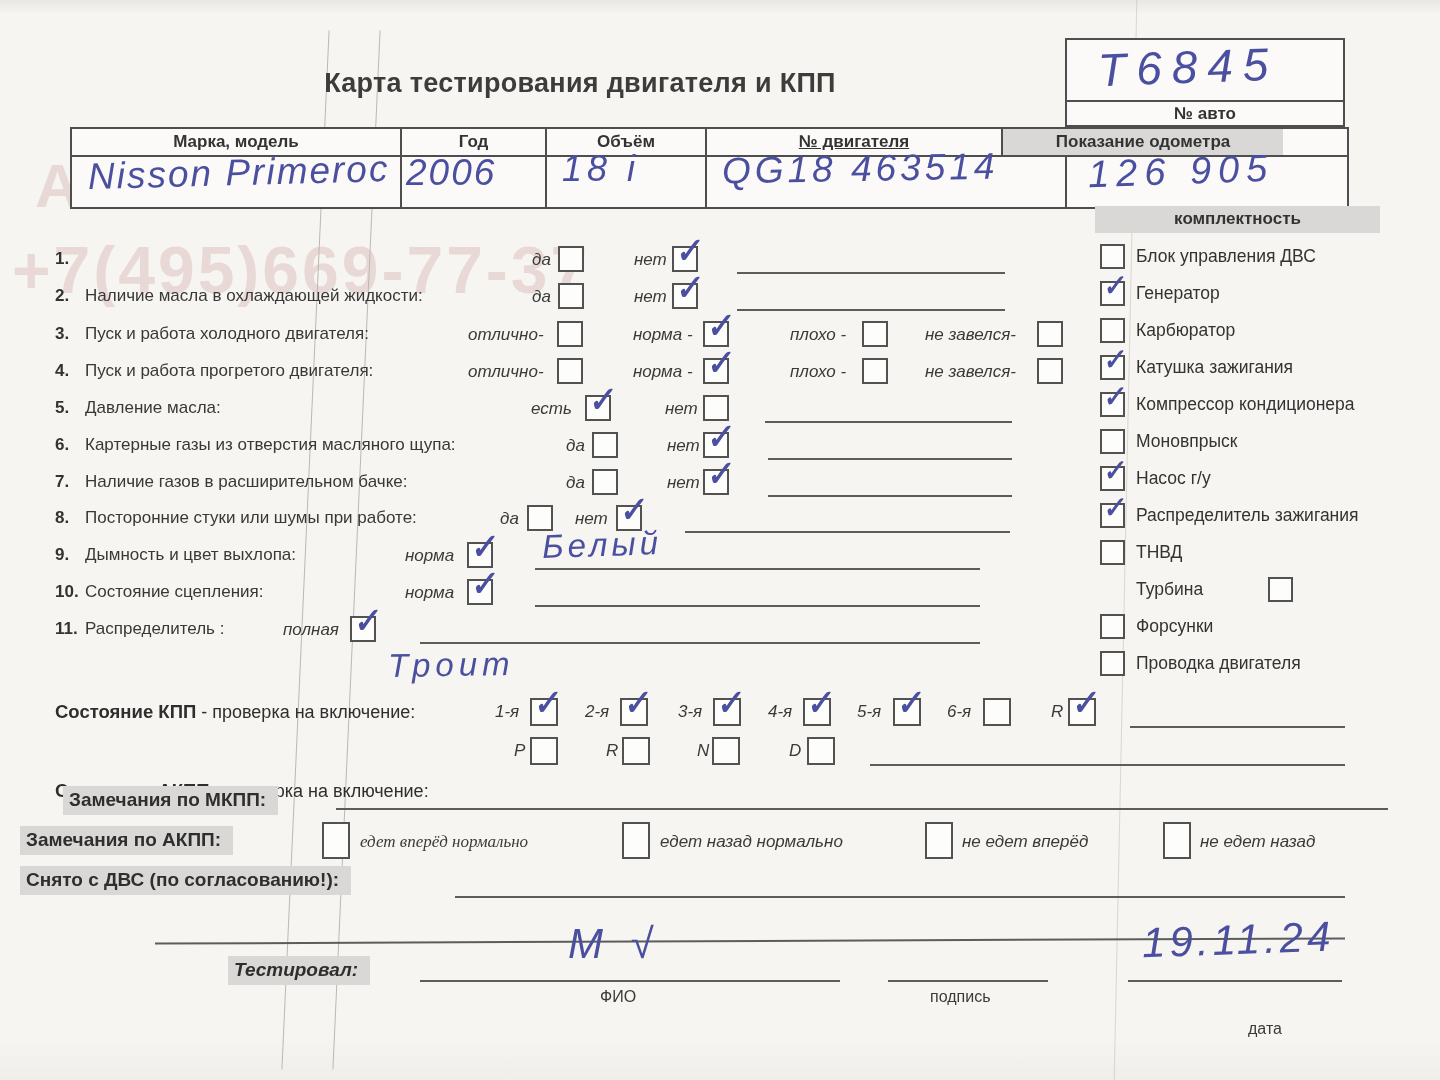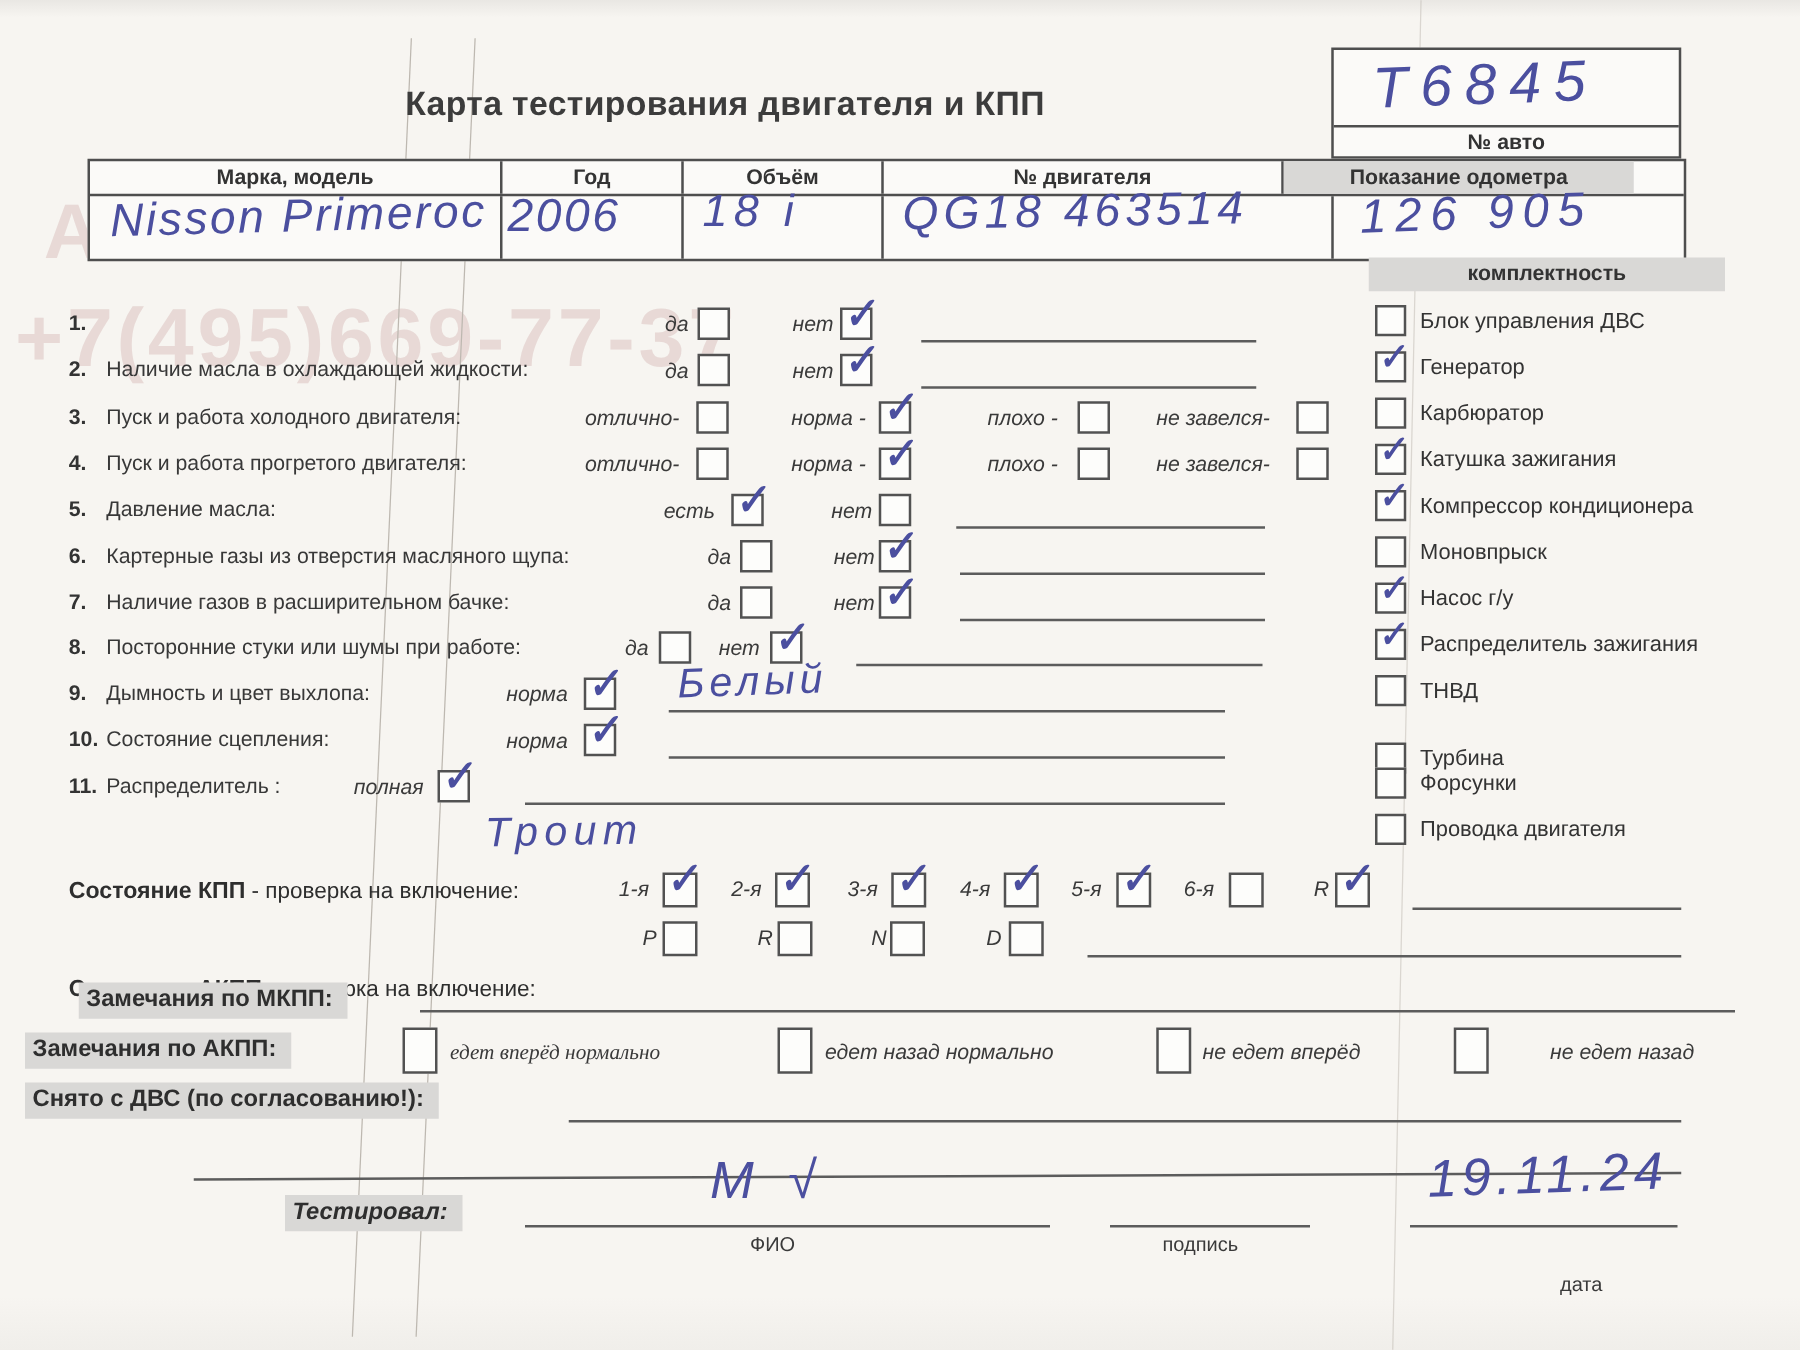--- a/index.html
+++ b/index.html
@@ -67,21 +67,21 @@
   <div class="carbox">
     <div class="carbox-val"></div>
     <div class="carbox-lbl">№ авто</div>
   </div>
 
   <div class="vtable">
     <div class="vhead">
       <div class="vc" style="width:330px;">Марка, модель</div>
       <div class="vc" style="width:145px;">Год</div>
       <div class="vc" style="width:160px;">Объём</div>
-      <div class="vc" style="width:320px;">№ двигателя</div>
+      <div class="vc" style="width:296px;text-decoration:underline;">№ двигателя</div>
       <div class="vc" style="width:280px;">Показание одометра</div>
     </div>
     <div class="vrow">
       <div class="vc" style="width:330px;"></div>
       <div class="vc" style="width:145px;"></div>
       <div class="vc" style="width:160px;"></div>
       <div class="vc" style="width:360px;"></div>
       <div class="vc" style="width:280px;"></div>
     </div>
   </div>
@@ -135,21 +135,21 @@
         <i class="mk">✓</i>
       </span>
     <span class="eq-lbl">Распределитель зажигания</span>
   </div>
   <div class="eq" style="top:540px;">
     <span class="cb sm">
         <i class="mk"></i>
       </span>
     <span class="eq-lbl">ТНВД</span>
   </div>
-  <div class="eq" style="top:594px;">
+  <div class="eq" style="top:577px;text-align:center;">
     <span class="cb sm">
         <i class="mk"></i>
       </span>
     <span class="eq-lbl">Турбина</span>
   </div>
   <div class="eq" style="top:614px;">
     <span class="cb sm">
         <i class="mk"></i>
       </span>
     <span class="eq-lbl">Форсунки</span>
@@ -386,21 +386,21 @@
         <i class="mk"></i>
       </span>
     <span class="opt" style="left:660px;top:10px;">едет назад нормально</span>
     <span class="cb tall" style="left:925px;">
         <i class="mk"></i>
       </span>
     <span class="opt" style="left:962px;top:10px;">не едет вперёд</span>
     <span class="cb tall" style="left:1163px;">
         <i class="mk"></i>
       </span>
-    <span class="opt" style="left:1200px;top:10px;margin-left:40px;">не едет назад</span>
+    <span class="opt" style="left:1200px;top:10px;">не едет назад</span>
   </div>
 
   <div class="row" style="top:866px;">
     <span class="glabel" style="left:20px;top:0;">Снято с ДВС (по согласованию!):</span>
     <span class="ul" style="left:455px;width:890px;top:30px;"></span>
   </div>
 
   <span class="ul" style="left:155px;width:1190px;top:940px;transform:rotate(-.25deg);"></span>
   <span class="glabel" style="left:228px;top:956px;font-style:italic;">Тестировал:</span>
   <span class="ul" style="left:420px;width:420px;top:980px;"></span>

